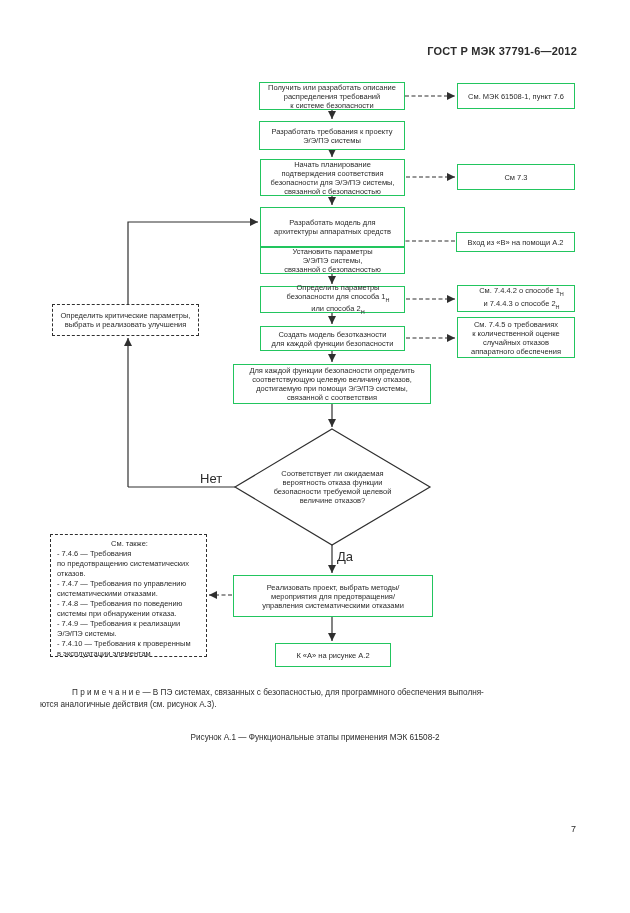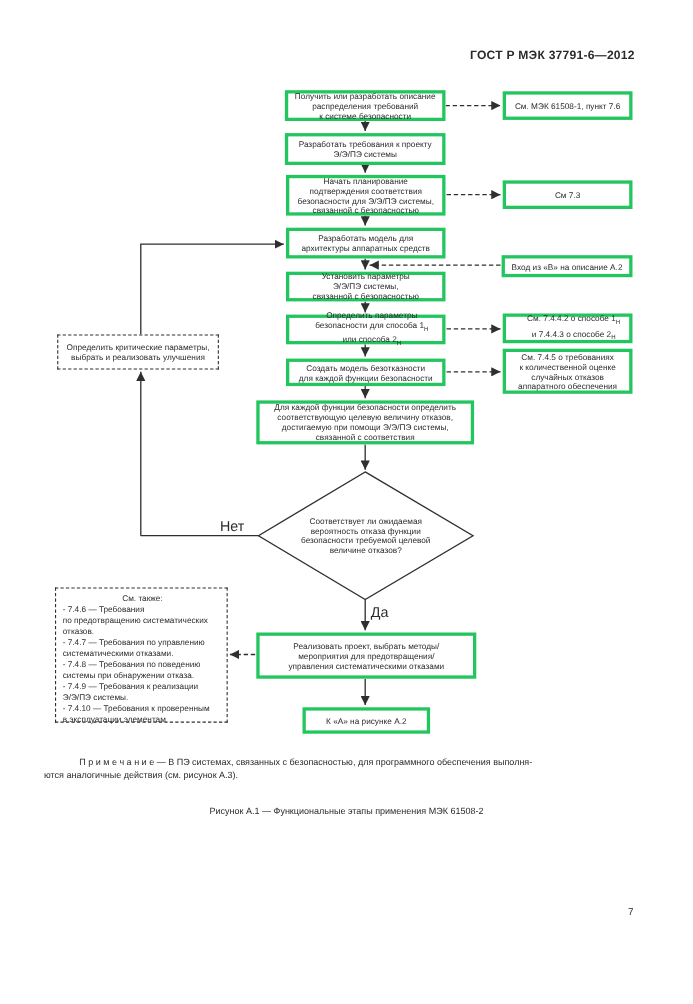--- a/index.html
+++ b/index.html
@@ -8,21 +8,21 @@
     background:#ffffff; overflow:hidden;
     font-family:"Liberation Sans", sans-serif; color:#2b2b2b;
   }
   .hdr {
     position:absolute; top:45px; right:53px;
     font-size:11px; font-weight:bold; letter-spacing:0.2px;
   }
   svg.overlay { position:absolute; left:0; top:0; z-index:1; }
   .box {
     position:absolute; z-index:2; box-sizing:border-box;
-    border:3px solid #22c55e; background:#ffffff;
+    border:1px solid #22c55e; background:#ffffff;
     display:flex; align-items:center; justify-content:center;
     text-align:center; font-size:7.5px; line-height:9px;
     white-space:pre-line;
   }
   .box.rich { white-space:normal;padding-left:11px; }
   .box.dashed { border:1px dashed #2f2f2f; }
   .box.noborder { border:none; background:transparent; }
   .seealso {
     position:absolute; z-index:2; box-sizing:border-box;
     border:1px dashed #2f2f2f; background:#ffffff;
@@ -87,21 +87,21 @@
 
   <div class="box" style="left:259px; top:82px; width:146px; height:28px;">Получить или разработать описание
 распределения требований
 к системе безопасности</div>
   <div class="box" style="left:259px; top:121px; width:146px; height:29px;">Разработать требования к проекту
 Э/Э/ПЭ системы</div>
   <div class="box" style="left:260px; top:159px; width:145px; height:37px;">Начать планирование
 подтверждения соответствия
 безопасности для Э/Э/ПЭ системы,
 связанной с безопасностью</div>
-  <div class="box" style="left:260px; top:207px; width:145px; height:28px;">Разработать модель для
+  <div class="box" style="left:260px; top:207px; width:145px; height:40px;">Разработать модель для
 архитектуры аппаратных средств</div>
   <div class="box" style="left:260px; top:247px; width:145px; height:27px;">Установить параметры
 Э/Э/ПЭ системы,
 связанной с безопасностью</div>
   <div class="box rich" style="left:260px; top:286px; width:145px; height:27px;">
       <div><span>Определить параметры</span><br><span>безопасности для способа 1</span><sub>Н</sub><br><span>или способа 2</span><sub>Н</sub></div>
     </div>
   <div class="box" style="left:260px; top:326px; width:145px; height:25px;">Создать модель безотказности
 для каждой функции безопасности</div>
   <div class="box" style="left:233px; top:364px; width:198px; height:40px;">Для каждой функции безопасности определить
@@ -112,21 +112,21 @@
 мероприятия для предотвращения/
 управления систематическими отказами</div>
   <div class="box noborder" style="left:245px; top:466px; width:175px; height:42px;">Соответствует ли ожидаемая
 вероятность отказа функции
 безопасности требуемой целевой
 величине отказов?</div>
   <div class="box" style="left:275px; top:643px; width:116px; height:24px;">К «А» на рисунке А.2</div>
 
   <div class="box" style="left:457px; top:83px; width:118px; height:26px;">См. МЭК 61508-1, пункт 7.6</div>
   <div class="box" style="left:457px; top:164px; width:118px; height:26px;">См 7.3</div>
-  <div class="box" style="left:456px; top:232px; width:119px; height:20px;">Вход из «В» на описание А.2</div>
+  <div class="box" style="left:456px; top:232px; width:119px; height:20px;">Вход из «В» на помощи А.2</div>
   <div class="box rich" style="left:457px; top:285px; width:118px; height:27px;">
       <div><span>См. 7.4.4.2 о способе 1</span><sub>Н</sub><br><span>и 7.4.4.3 о способе 2</span><sub>Н</sub></div>
     </div>
   <div class="box" style="left:457px; top:317px; width:118px; height:41px;">См. 7.4.5 о требованиях
 к количественной оценке
 случайных отказов
 аппаратного обеспечения</div>
 
   <div class="box dashed" style="left:52px; top:304px; width:147px; height:32px;">Определить критические параметры,
 выбрать и реализовать улучшения</div>

